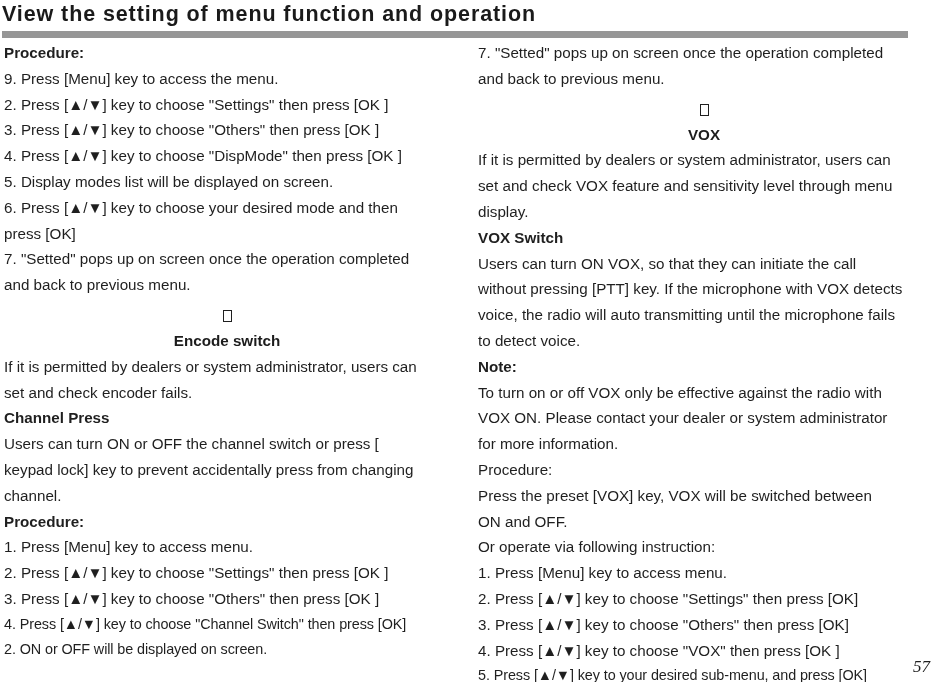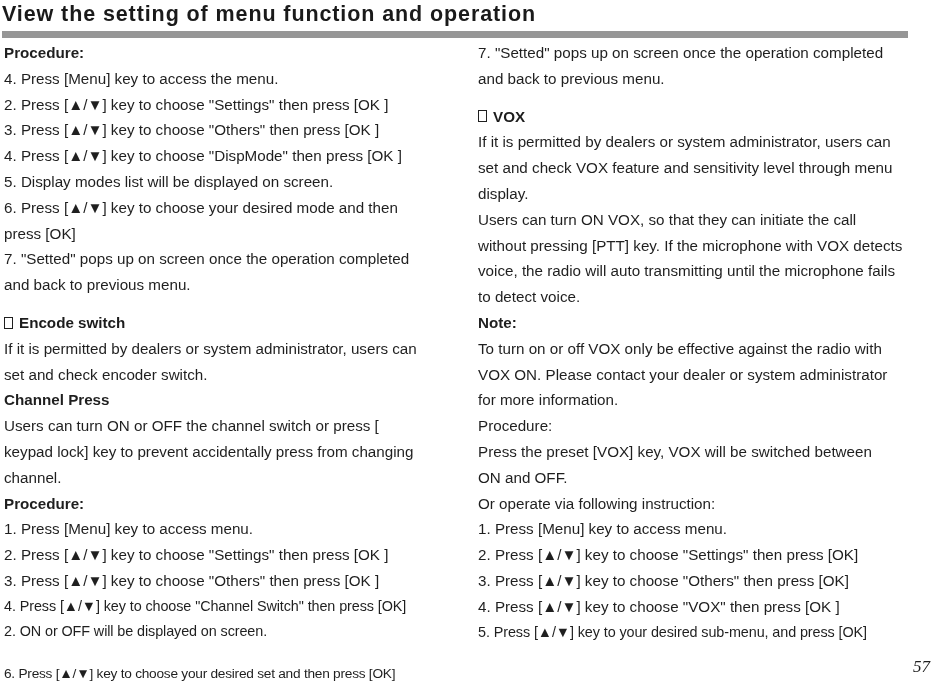--- a/index.html
+++ b/index.html
@@ -66,20 +66,21 @@
   .spacer { height: 12px; }
 
   
   .bullet-head {
     display: flex;
     align-items: center;
     gap: 6px;
     font-size: 15.2px;
     line-height: 25.8px;
     font-weight: bold;
+    flex-direction: column;
   }
   .sq-icon {
     display: inline-block;
     width: 9px;
     height: 12px;
     border: 1.6px solid #1f1f1f;
     box-sizing: border-box;
     flex: 0 0 auto;
     position: relative;
     top: 0px;
@@ -101,39 +102,39 @@
 <body>
 
 <div class="page-title">View the setting of menu function and operation</div>
 
 <div class="title-rule"></div>
 
 <div class="column col-left">
 
   <div class="line bold">Procedure:</div>
 
-  <div class="line">4. Press [Menu] key to access the menu.</div>
+  <div class="line">9. Press [Menu] key to access the menu.</div>
   <div class="line">2. Press [▲/▼] key to choose "Settings" then press [OK ]</div>
   <div class="line">3. Press [▲/▼] key to choose "Others" then press [OK ]</div>
   <div class="line">4. Press [▲/▼] key to choose "DispMode" then press [OK ]</div>
   <div class="line">5. Display modes list will be displayed on screen.</div>
   <div class="line">6. Press [▲/▼] key to choose your desired mode and then</div>
   <div class="line">press [OK]</div>
   <div class="line">7. "Setted" pops up on screen once the operation completed</div>
   <div class="line">and back to previous menu.</div>
 
   <div class="spacer"></div>
 
   <div class="bullet-head">
     <span class="sq-icon"></span>
     <span>Encode switch</span>
   </div>
 
   <div class="line">If it is permitted by dealers or system administrator, users can</div>
-  <div class="line">set and check encoder switch.</div>
+  <div class="line">set and check encoder fails.</div>
 
   <div class="line bold">Channel Press</div>
 
   <div class="line">Users can turn ON or OFF the channel switch or press [</div>
   <div class="line">keypad lock]  key to prevent accidentally press from changing</div>
   <div class="line">channel.</div>
 
   <div class="line bold">Procedure:</div>
 
   <div class="line">1. Press [Menu] key to access menu.</div>
@@ -153,20 +154,21 @@
 
   <div class="bullet-head">
     <span class="sq-icon"></span>
     <span>VOX</span>
   </div>
 
   <div class="line">If it is permitted by dealers or system administrator, users can</div>
   <div class="line">set and check VOX feature and sensitivity level through menu</div>
   <div class="line">display.</div>
 
+  <div class="line bold">VOX Switch</div>
 
   <div class="line">Users can turn ON VOX, so that they can initiate the call</div>
   <div class="line">without pressing [PTT] key. If the microphone with VOX detects</div>
   <div class="line">voice, the radio will auto transmitting until the microphone fails</div>
   <div class="line">to detect voice.</div>
 
   <div class="line bold">Note:</div>
 
   <div class="line">To turn on or off VOX only be effective against the radio with</div>
   <div class="line">VOX ON. Please contact your dealer or system administrator</div>

